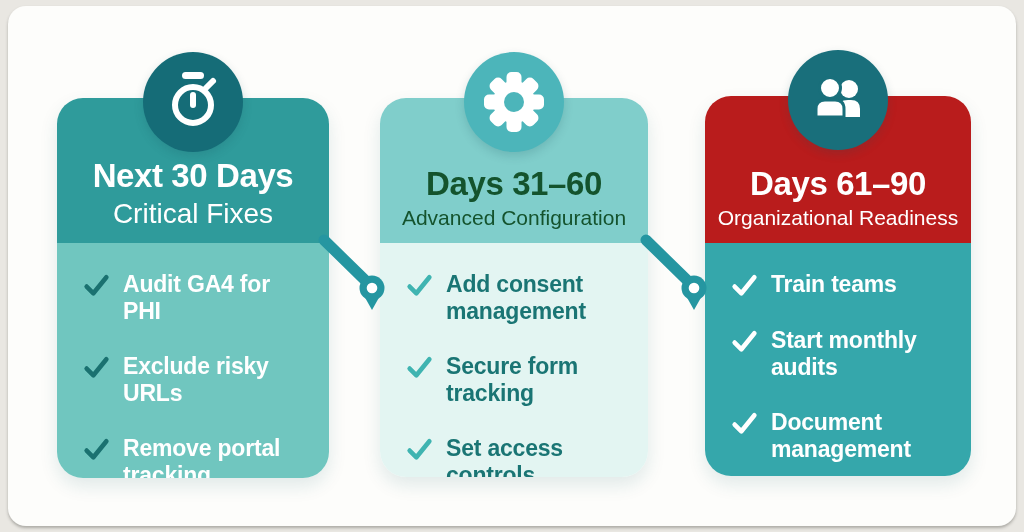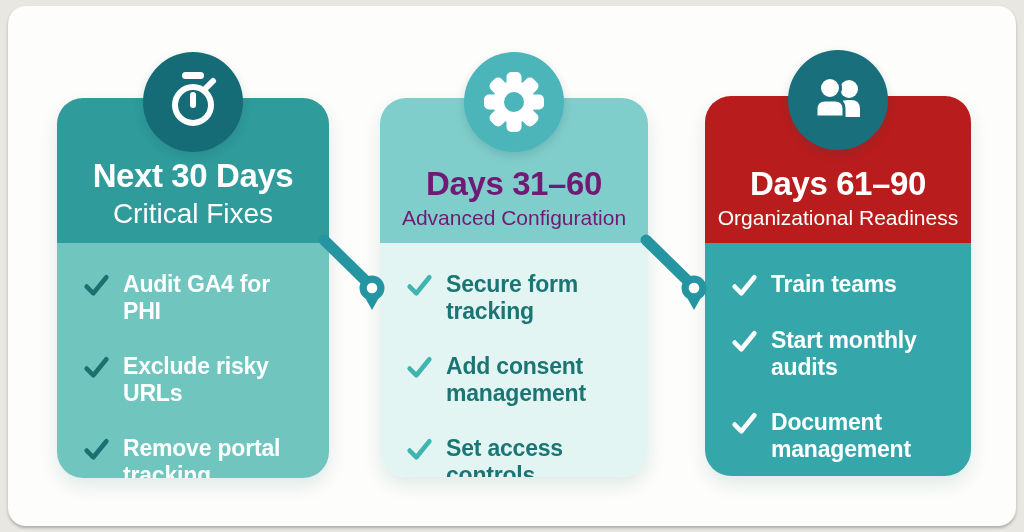--- a/index.html
+++ b/index.html
@@ -21,21 +21,21 @@
   .connector{position:absolute;z-index:4;}
 
   
   .card.c1{left:49px;top:92px;width:272px;height:380px;}
   .c1 .card-header{background:#2f9b9b;height:145px;color:#ffffff;}
   .c1 .phase-subtitle{font-size:28px;}
   .c1 .card-body{background:#70c6bf;height:235px;color:#ffffff;font-weight:600;}
   .badge.b1{left:135px;top:46px;background:#156c77;}
   
   .card.c2{left:372px;top:92px;width:268px;height:379px;}
-  .c2 .card-header{background:#80cecb;height:145px;color:#701a75;}
+  .c2 .card-header{background:#80cecb;height:145px;color:#14532d;}
   .c2 .card-body{background:#e3f5f2;height:234px;color:#1a7574;font-weight:700;}
   .badge.b2{left:456px;top:46px;background:#4cb5ba;}
   
   .card.c3{left:697px;top:90px;width:266px;height:380px;}
   .c3 .card-header{background:#b91c1c;height:147px;color:#ffffff;}
   .c3 .card-body{background:#35a7ab;height:233px;color:#ffffff;font-weight:600;}
   .badge.b3{left:780px;top:44px;background:#196f7b;}
 </style>
 </head>
 <body>
@@ -121,27 +121,27 @@
     <div class="card c2">
       <div class="card-header">
         <div class="phase-title">Days 31–60</div>
         <div class="phase-subtitle">Advanced Configuration</div>
       </div>
       <div class="card-body">
         <div class="item">
           <svg width="27" height="27" viewBox="0 0 26 26">
             <path d="M3.5 14 L10 20.5 L22.5 5" fill="none" stroke="#3fb4b1" stroke-width="4.4" stroke-linecap="round" stroke-linejoin="round"></path>
             </svg>
-          <span>Secure form tracking</span>
+          <span>Add consent management</span>
         </div>
         <div class="item">
           <svg width="27" height="27" viewBox="0 0 26 26">
             <path d="M3.5 14 L10 20.5 L22.5 5" fill="none" stroke="#3fb4b1" stroke-width="4.4" stroke-linecap="round" stroke-linejoin="round"></path>
             </svg>
-          <span>Add consent management</span>
+          <span>Secure form tracking</span>
         </div>
         <div class="item">
           <svg width="27" height="27" viewBox="0 0 26 26">
             <path d="M3.5 14 L10 20.5 L22.5 5" fill="none" stroke="#3fb4b1" stroke-width="4.4" stroke-linecap="round" stroke-linejoin="round"></path>
             </svg>
           <span>Set access controls</span>
         </div>
       </div>
     </div>
 

